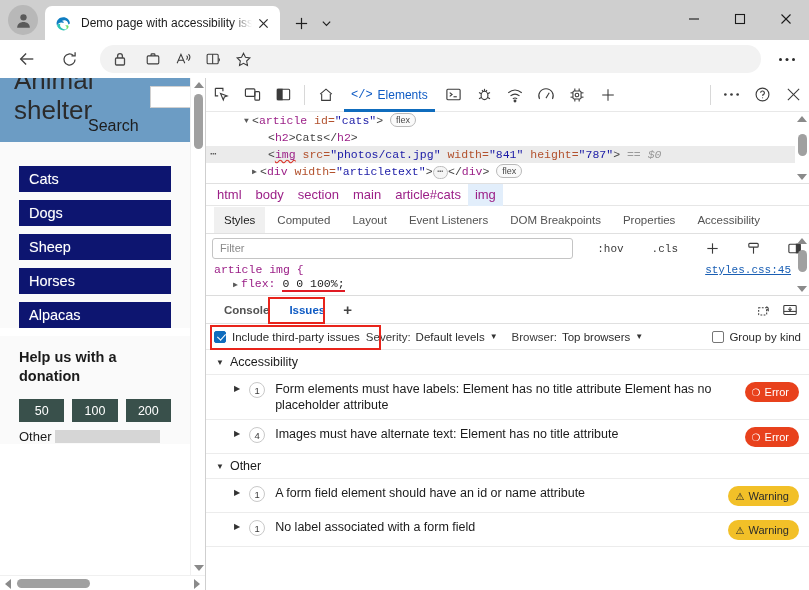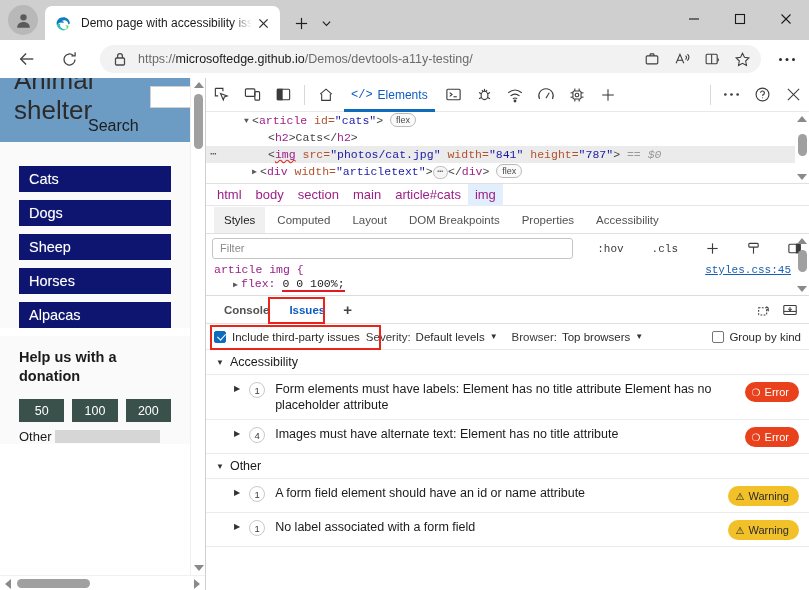--- a/index.html
+++ b/index.html
@@ -393,21 +393,20 @@
       </svg>
     </div>
 
     <div class="urlbox">
       <span class="lock-icon">
         <svg viewBox="0 0 16 16">
             <rect x="3.5" y="7" width="9" height="7" rx="1"></rect>
             <path d="M5.6 7V5a2.4 2.4 0 0 1 4.8 0v2"></path>
           </svg>
       </span>
-      <span class="url-text"><span>https://</span><b>microsoftedge.github.io</b><span>/Demos/devtools-a11y-testing/</span></span>
       <span class="url-icons">
         <span class="url-icon">
           <svg width="16" height="16" viewBox="0 0 18 18">
               <rect x="2.5" y="5.5" width="13" height="9" rx="1.2"></rect>
               <path d="M6.8 5.5V4.2a1 1 0 0 1 1-1h2.4a1 1 0 0 1 1 1v1.3"></path>
             </svg>
         </span>
         <span class="url-icon">
           <svg width="17" height="16" viewBox="0 0 20 18">
               <path d="M2.5 14 7 3.5 11.5 14"></path>
@@ -640,20 +639,21 @@
         <span class="crumb">section</span>
         <span class="crumb">main</span>
         <span class="crumb">article#cats</span>
         <span class="crumb active">img</span>
       </div>
 
       <div class="style-tabs">
         <span class="stab active">Styles</span>
         <span class="stab">Computed</span>
         <span class="stab">Layout</span>
+        <span class="stab">Event Listeners</span>
         <span class="stab">DOM Breakpoints</span>
         <span class="stab">Properties</span>
         <span class="stab">Accessibility</span>
       </div>
 
       <div class="styles-pane">
         <div class="filter-row">
           <div class="filter-input">Filter</div>
           <span class="hovbtn">:hov</span>
           <span class="hovbtn">.cls</span>

